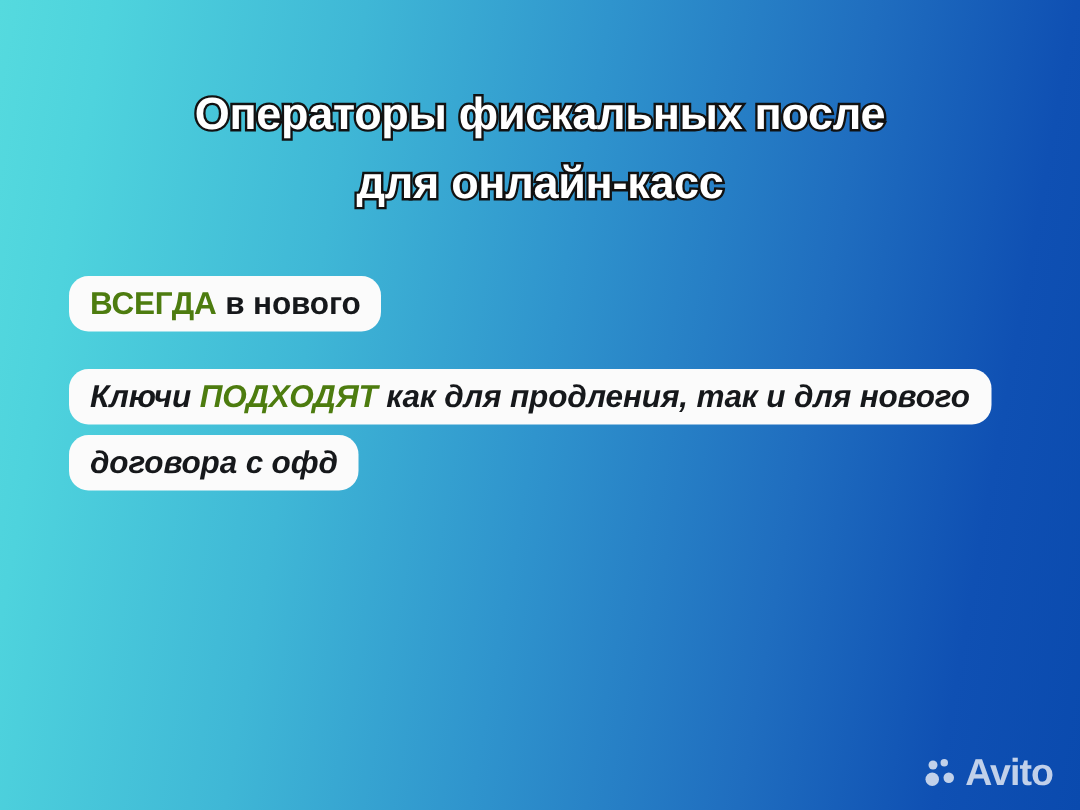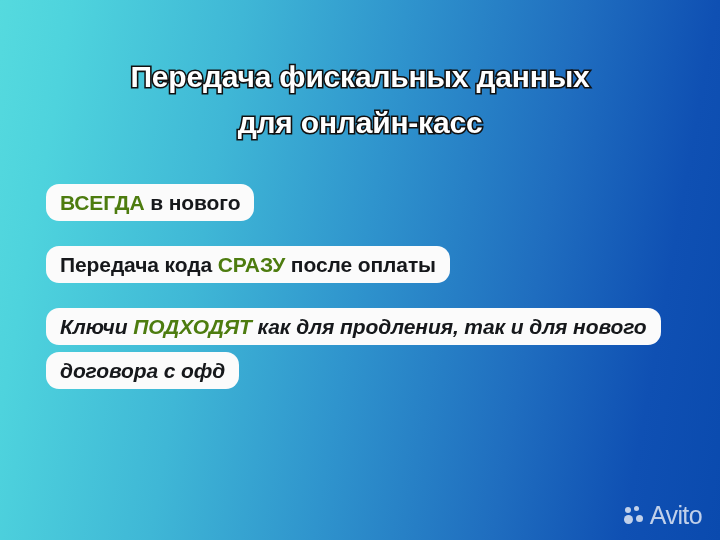--- a/index.html
+++ b/index.html
@@ -92,45 +92,42 @@
     display:block;
     border-radius:50%;
     background:#e9eef7;
   }
   #avito-mark i.d1 { width:9px;  height:9px;  left:0px;  top:10px; }
   #avito-mark i.d2 { width:6px;  height:6px;  left:1.5px;top:2px;  }
   #avito-mark i.d3 { width:5px;  height:5px;  left:10px; top:1px;  }
   #avito-mark i.d4 { width:7px;  height:7px;  left:12px; top:10px; }
   #avito-word {
     font-size:25px;
-    font-weight:normal;
+    font-weight:bold;
     color:#e9eef7;
     letter-spacing:-0.6px;
     line-height:25px;
   }
 </style>
 </head>
 <body>
 
 <div id="poster">
 
   <div id="title-block">
-    <span class="title-line">Передача фискальных данных</span>
+    <span class="title-line">Операторы фискальных после</span>
     <span class="title-line">для онлайн-касс</span>
   </div>
 
   <div id="badges">
 
     <div class="badge" id="badge-1">
       <span class="badge-text"><span class="hl">ВСЕГДА</span><span> в нового</span></span>
     </div>
 
-    <div class="badge" id="badge-2">
-      <span class="badge-text"><span>Передача кода </span><span class="hl">СРАЗУ</span><span> после оплаты</span></span>
-    </div>
 
     <div class="badge" id="badge-3">
       <span class="badge-text"><span>Ключи </span><span class="hl">ПОДХОДЯТ</span><span> как для продления, так и для нового договора с офд</span></span>
     </div>
 
   </div>
 
   <div id="avito-logo">
     <span id="avito-mark">
       <i class="d1"></i>

